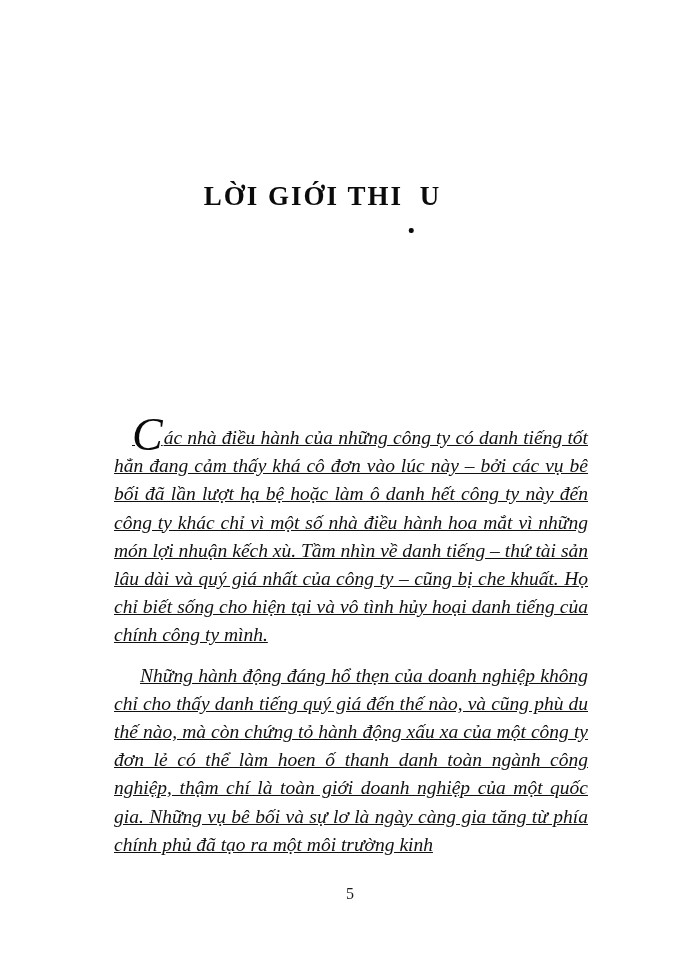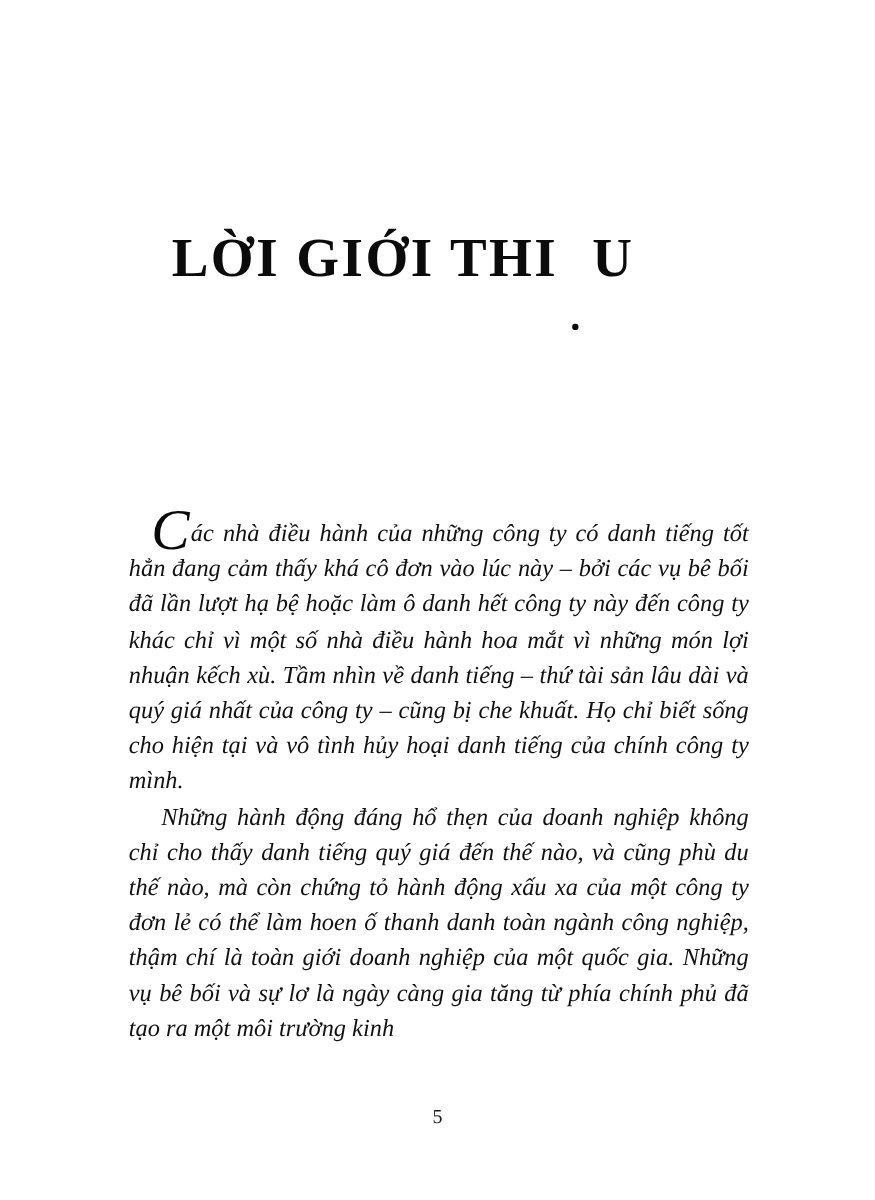--- a/index.html
+++ b/index.html
@@ -26,21 +26,21 @@
   }
 
   
   .chapter-title {
     position: absolute;
     top: 156px;
     left: 0;
     width: 645px;
     text-align: center;
     font-family: "Liberation Serif", "DejaVu Serif", serif;
-    font-size: 44px;
+    font-size: 27px;
     font-weight: 700;
     font-style: normal;
     letter-spacing: 2.0px;
     line-height: 44px;
     color: #0b0b0b;
     white-space: pre;
   }
   
   .broken-glyph {
     position: relative;
@@ -60,29 +60,30 @@
 
   
   .body-block {
     position: absolute;
     top: 409px;
     left: 102px;
     width: 498px;
   }
 
   .para {
-    margin: 1px;
+    margin: 12px;
     font-family: "Liberation Serif", "DejaVu Serif", serif;
     font-style: italic;
     font-size: 19.5px;
     line-height: 28.2px;
     text-align: justify;
     text-justify: inter-word;
     color: #111111;
     hyphens: none;
+    text-decoration: underline;
   }
 
   .para-first {
     text-indent: 0;
   }
 
   .para-indent {
     text-indent: 26px;
   }
 

